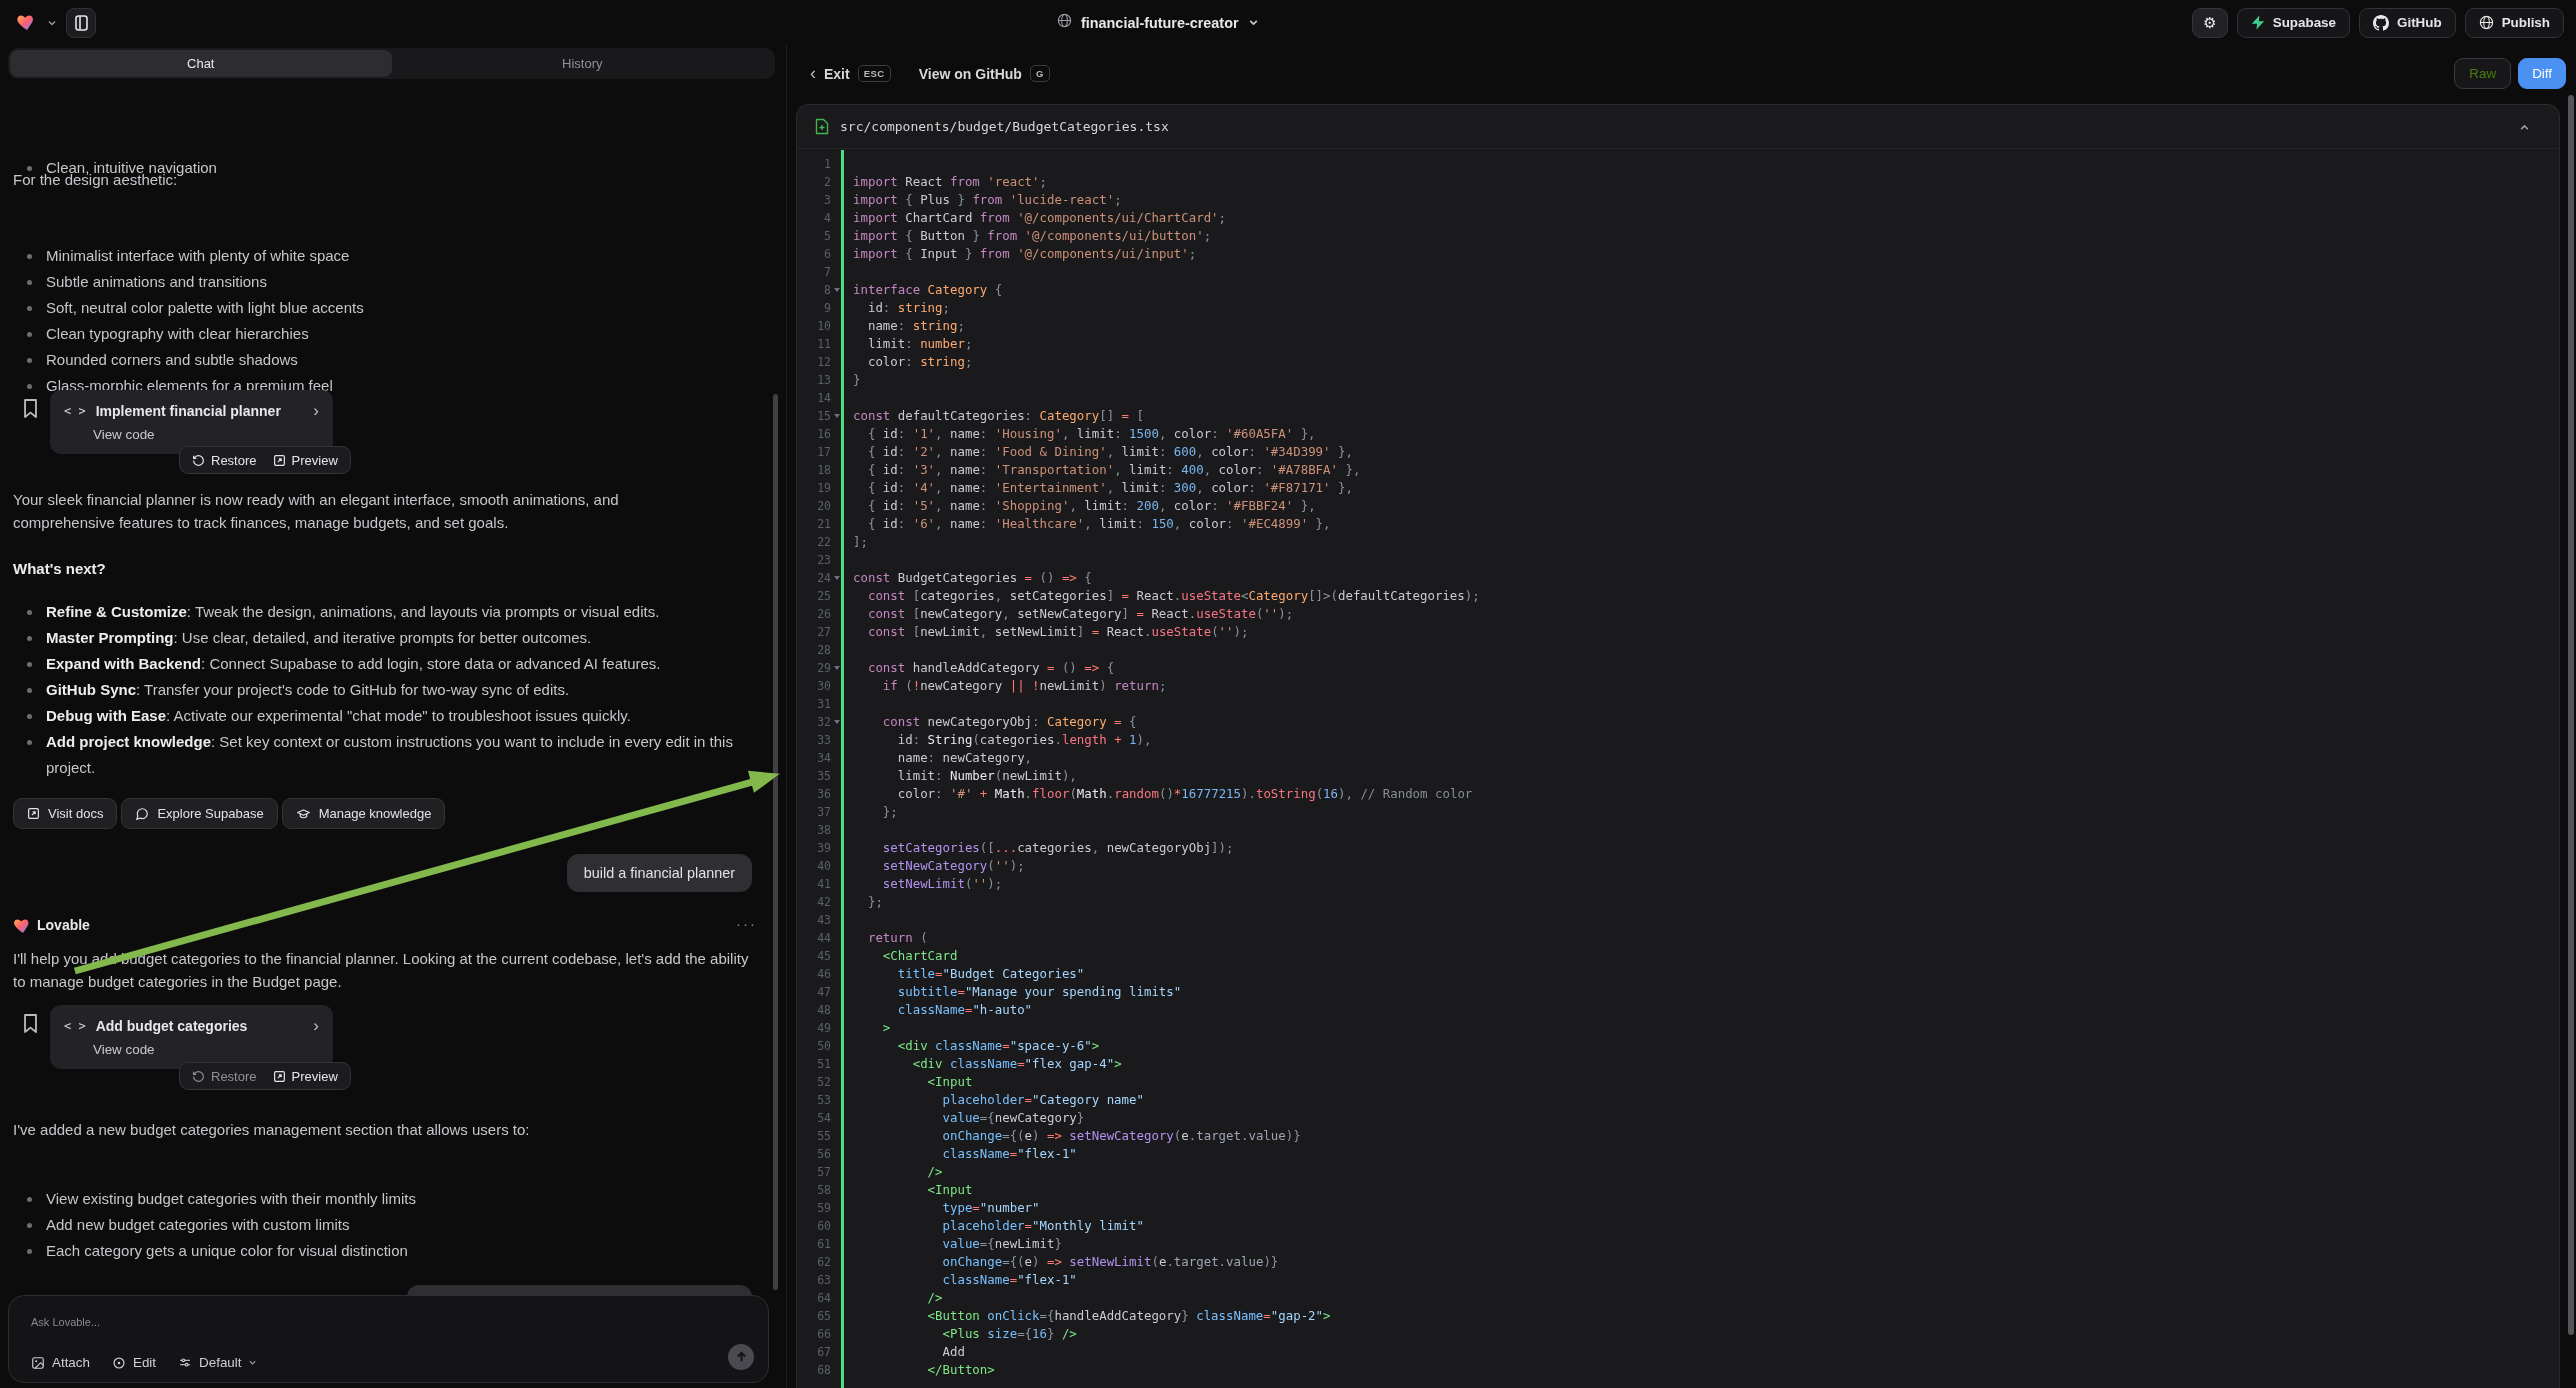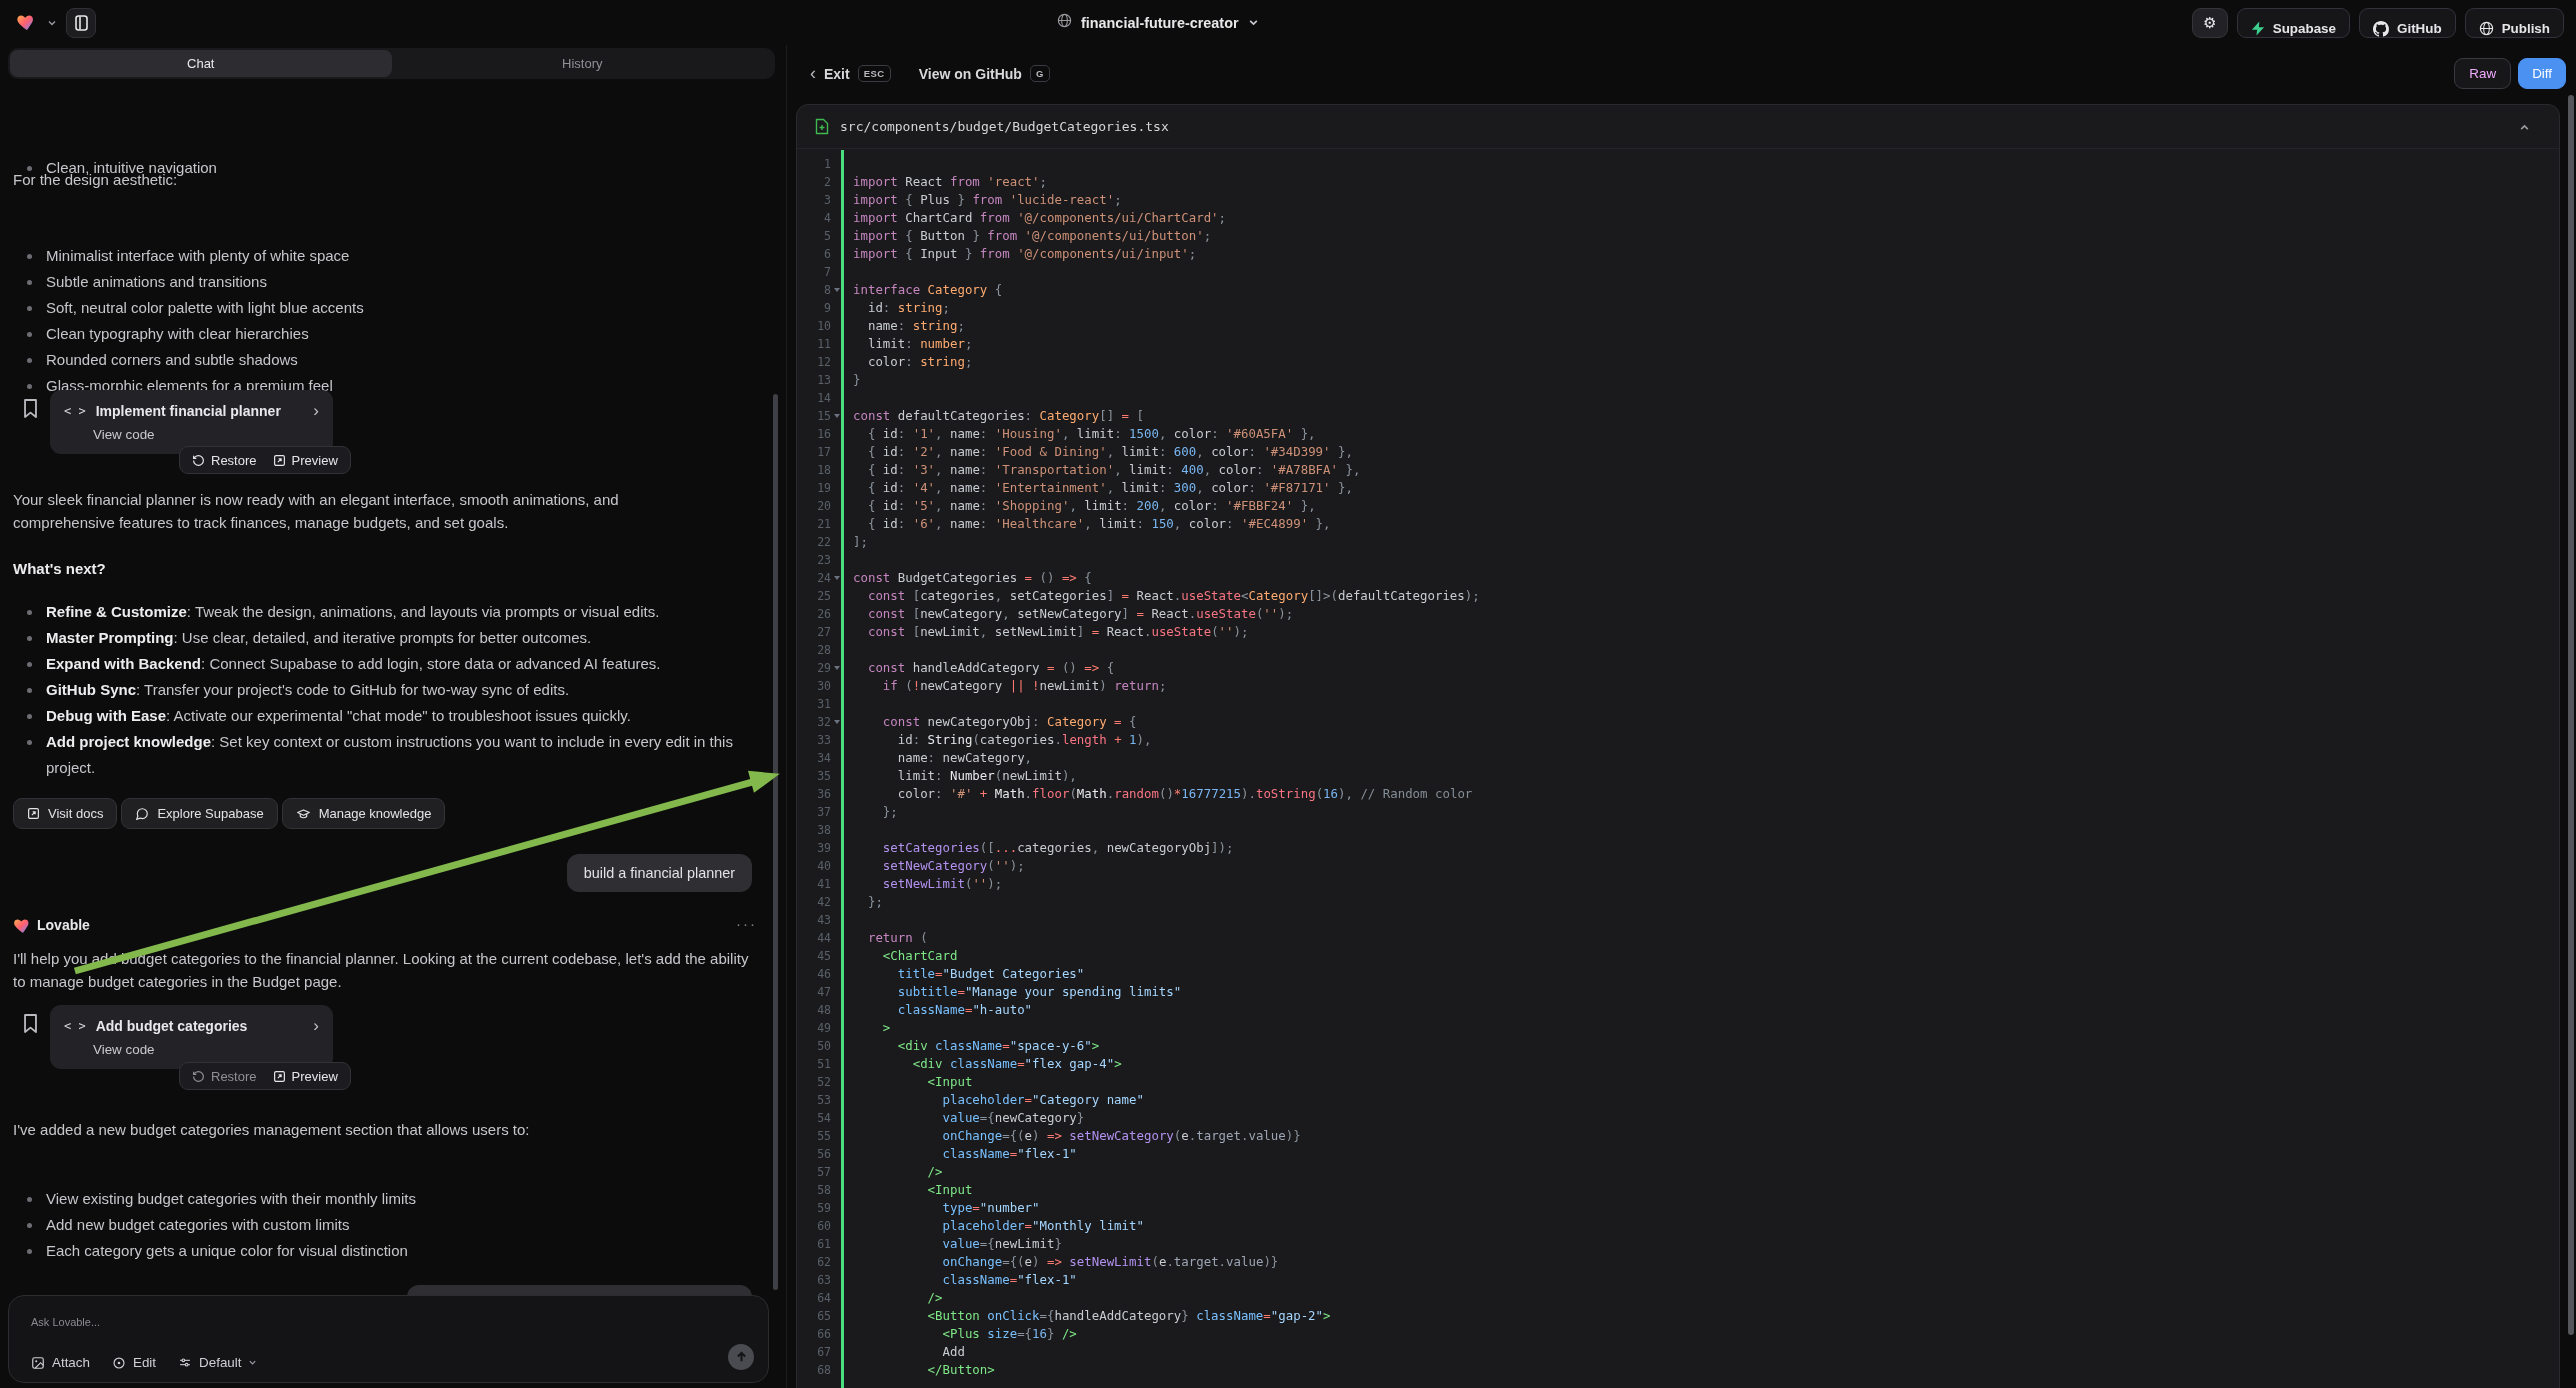--- a/index.html
+++ b/index.html
@@ -5,21 +5,21 @@
   * { margin:0; padding:0; box-sizing:border-box; }
   html,body { width:2576px; height:1388px; background:#0a0a0b; font-family:"Liberation Sans", sans-serif; overflow:hidden; }
   #app { position:relative; width:2576px; height:1388px; background:#0c0c0d; }
 
   
   #topbar { position:absolute; left:0; top:0; width:2576px; height:45px; background:#0c0c0d; }
   .tb-left { position:absolute; left:16px; top:0; height:45px; display:flex; align-items:center; gap:9px; }
   .tb-center { position:absolute; left:1057px; top:0; height:45px; display:flex; align-items:center; gap:9px; }
   .tb-right { position:absolute; right:12px; top:0; height:45px; display:flex; align-items:center; gap:9px; }
   .proj-title { color:#e8e8eb; font-size:14.4px; font-weight:bold; }
-  .tb-btn { display:flex; align-items:flex-start; gap:8px; height:30px; padding:12px 13px; background:#161619; border:1px solid #31323a; border-radius:9px; color:#e6e6e9; font-size:13.4px; font-weight:bold; }
+  .tb-btn { display:flex; align-items:center; gap:8px; height:30px; padding:12px 13px; background:#161619; border:1px solid #31323a; border-radius:9px; color:#e6e6e9; font-size:13.4px; font-weight:bold; }
   .icon-btn { width:36px; height:30px; display:flex; align-items:center; justify-content:center; background:#222226; border:1px solid #34353b; border-radius:9px; color:#ececef; font-size:15px; }
   .panel-btn { width:30px; height:30px; display:flex; align-items:center; justify-content:center; background:#1d1d20; border:1px solid #303136; border-radius:8px; }
 
   
   #chat { position:absolute; left:0; top:45px; width:787px; height:1343px; background:#0c0c0d; border-right:1px solid #1d1d20; }
   #tabbar { position:absolute; left:8px; top:3px; width:767px; height:31px; background:#19191c; border-radius:10px; display:flex; padding:2px; }
   .tab { flex:1; display:flex; align-items:center; justify-content:center; font-size:13px; color:#8f8f96; border-radius:8px; }
   .tab.active { background:#2d2d31; color:#e9e9ec; }
   #chat-body { position:absolute; left:0; top:40px; width:787px; height:1245px; }
   .para { position:absolute; left:13px; color:#c6c6cb; font-size:15px; line-height:23.4px; }
@@ -54,21 +54,21 @@
   #send-btn { position:absolute; right:14px; bottom:12px; width:26px; height:26px; border-radius:50%; background:#4a4b50; display:flex; align-items:center; justify-content:center; color:#141416; font-size:14px; font-weight:bold; }
 
   
   #code-panel { position:absolute; left:788px; top:45px; width:1788px; height:1343px; background:#0c0c0d; }
   #code-header { position:absolute; left:0; top:0; width:1788px; height:57px; }
   .hdr-left { position:absolute; left:22px; top:0; height:57px; display:flex; align-items:center; gap:10px; }
   .hdr-item { display:flex; align-items:center; gap:8px; color:#d8d8db; font-size:14px; font-weight:bold; }
   .kbd { display:inline-block; padding:2px 5px; border:1px solid #3b3c42; border-radius:5px; color:#b9babf; font-size:9.5px; font-weight:bold; letter-spacing:0.5px; }
   .back-chev { color:#b9b9bf; font-size:18px; font-weight:normal; }
   .hdr-right { position:absolute; right:10px; top:13px; display:flex; gap:7px; }
-  .raw-btn { height:31px; padding:0 14px; display:flex; align-items:center; background:#17171a; border:1px solid #393a40; border-radius:9px; color:#f0abfc; font-size:13.4px;margin-left:28px; }
+  .raw-btn { height:31px; padding:0 14px; display:flex; align-items:center; background:#17171a; border:1px solid #393a40; border-radius:9px; color:#4d7c0f; font-size:13.4px;margin-left:28px; }
   .diff-btn { height:31px; padding:0 13px; display:flex; align-items:center; background:#4b91f1; border:1px solid #4b91f1; border-radius:9px; color:#ffffff; font-size:13.4px; }
 
   #file-card { position:absolute; left:8px; top:59px; width:1764px; height:1285px; background:#1a1a1c; border:1px solid #2a2a2e; border-radius:12px 12px 0 0; overflow:hidden; }
   #file-header { position:absolute; left:0; top:0; width:100%; height:44px; display:flex; align-items:center; padding-left:18px; gap:11px; border-bottom:1px solid #242428; }
   #file-path { color:#d6d6d9; font-size:13px; font-family:"DejaVu Sans Mono", monospace; }
   #collapse-btn { position:absolute; right:20px; top:9px; width:30px; height:26px; display:flex; align-items:center; justify-content:center; border-radius:7px; }
 
   #code-area { position:absolute; left:0; top:45px; width:100%; height:1240px; padding-top:5px; }
   #diff-bar { position:absolute; left:44px; top:45px; width:3px; height:1240px; background:#4ade80; }
   .code-row { position:relative; height:18px; }

